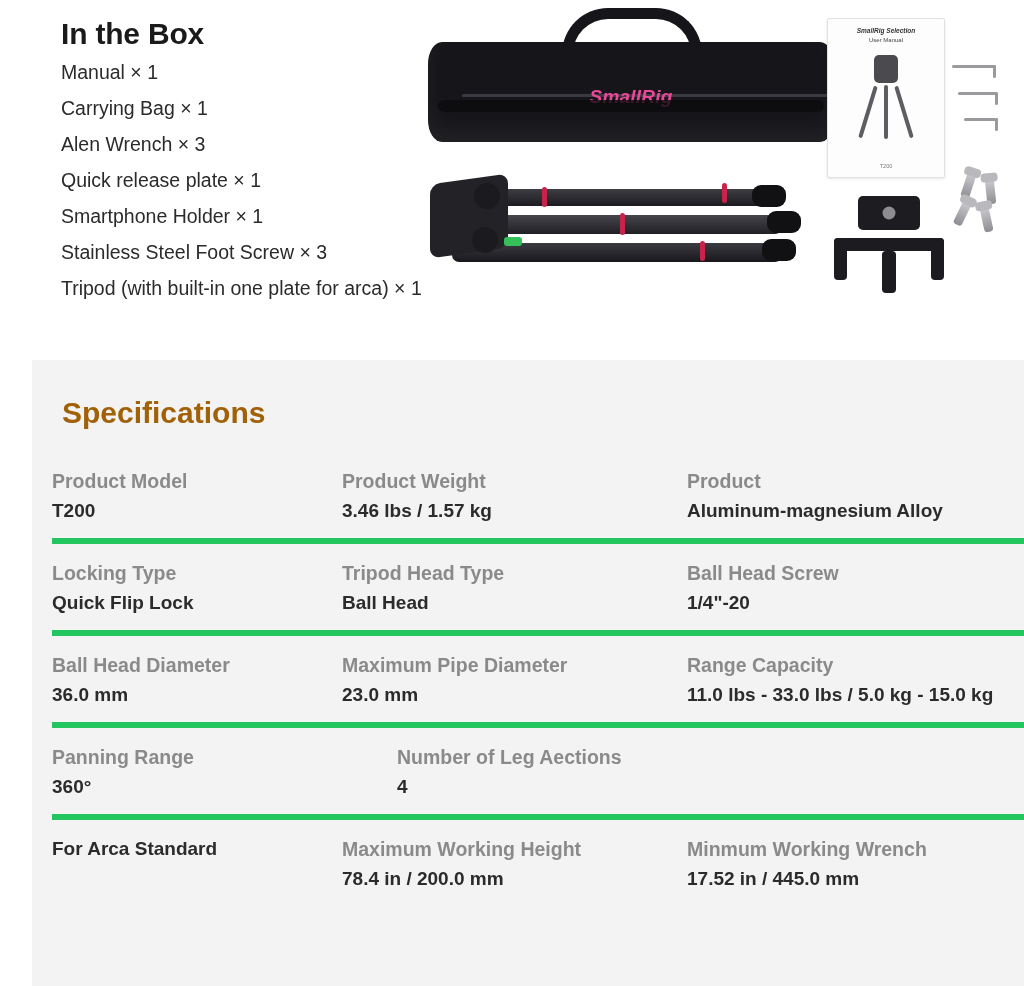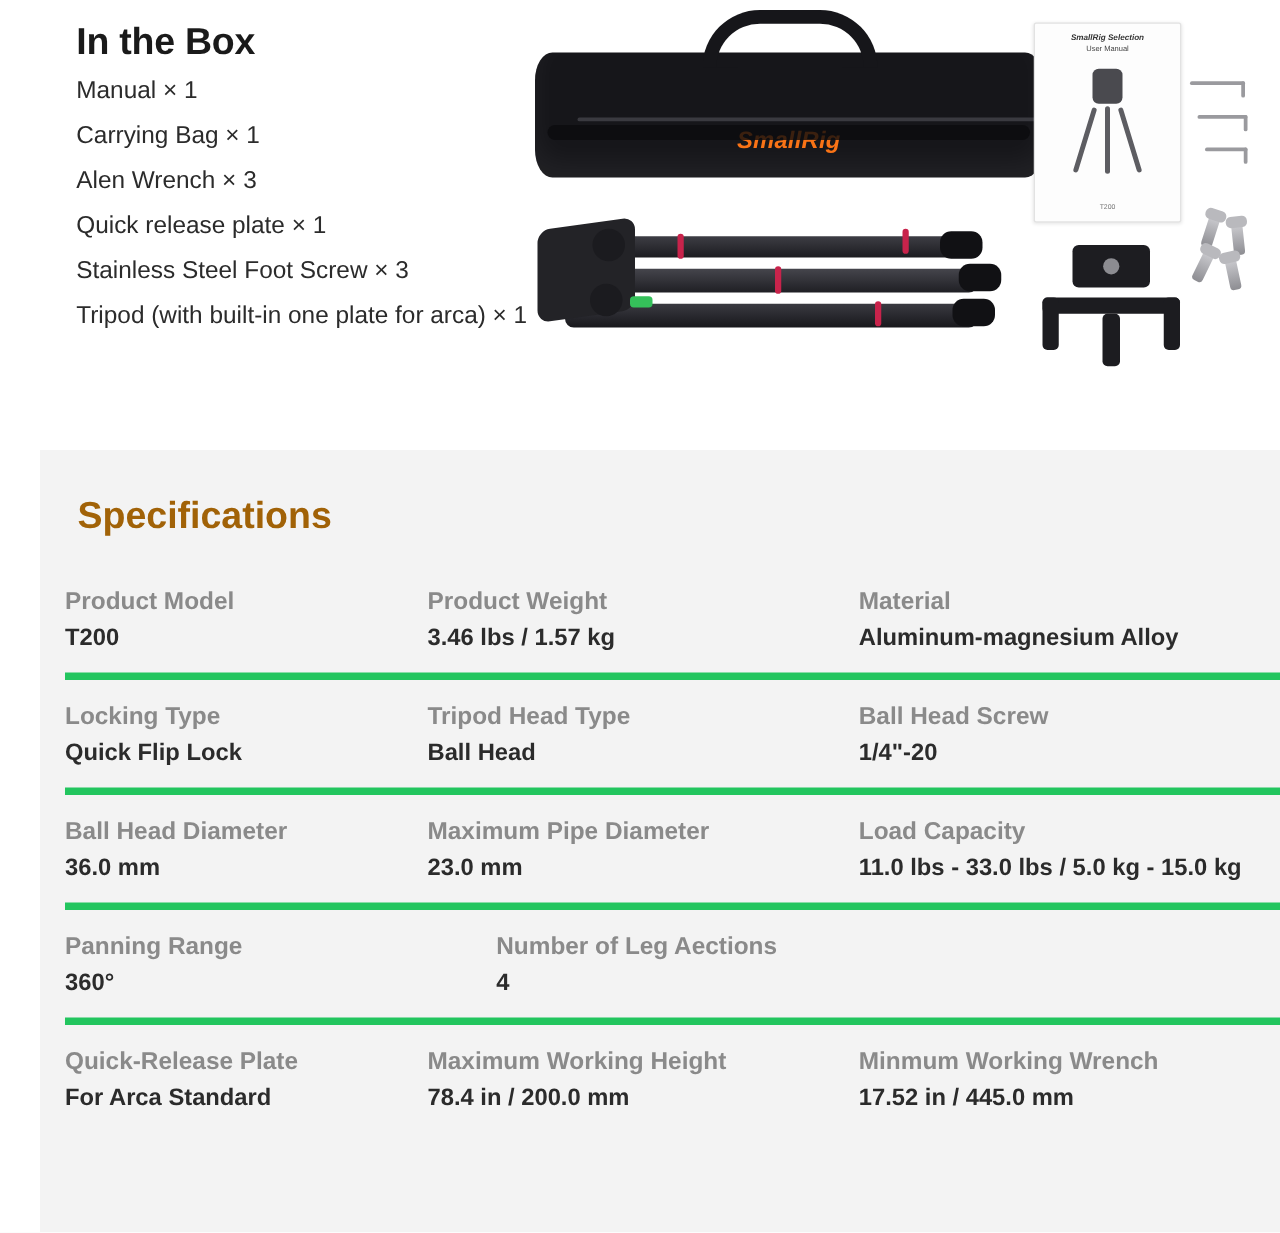--- a/index.html
+++ b/index.html
@@ -77,23 +77,23 @@
     right: 10px;
     top: 58px;
     height: 12px;
     background: #0b0b0e;
     border-radius: 6px;
     opacity: 0.8;
   }
   .bag-logo {
     position: absolute;
     left: 50%;
-    top: 60px;
+    top: 44px;
     transform: translateX(-50%);
-    color: #f97316;
+    color: #ec4899;
     font-size: 19px;
     font-style: italic;
     font-weight: bold;
     letter-spacing: 0.2px;
   }
   .bag-handle {
     position: absolute;
     left: 160px;
     top: 8px;
     width: 140px;
@@ -397,20 +397,21 @@
 
 <div class="page">
 
   <section class="inbox-section">
     <h2 class="inbox-title">In the Box</h2>
     <ul class="inbox-list">
       <li>Manual × 1</li>
       <li>Carrying Bag × 1</li>
       <li>Alen Wrench × 3</li>
       <li>Quick release plate × 1</li>
+      <li>Smartphone Holder × 1</li>
       <li>Stainless Steel Foot Screw × 3</li>
       <li>Tripod (with built-in one plate for arca) × 1</li>
     </ul>
 
     <div class="product-photo">
 
       <div class="bag">
         <div class="bag-zip"></div>
         <div class="bag-logo">SmallRig</div>
       </div>
@@ -474,21 +475,21 @@
       <div class="spec-row">
         <div class="spec-cell c1">
           <div class="spec-label">Product Model</div>
           <div class="spec-value">T200</div>
         </div>
         <div class="spec-cell c2">
           <div class="spec-label">Product Weight</div>
           <div class="spec-value">3.46 lbs / 1.57 kg</div>
         </div>
         <div class="spec-cell c3">
-          <div class="spec-label">Material</div>
+          <div class="spec-label">Product</div>
           <div class="spec-value">Aluminum-magnesium Alloy</div>
         </div>
       </div>
 
       <div class="spec-row">
         <div class="spec-cell c1">
           <div class="spec-label">Locking Type</div>
           <div class="spec-value">Quick Flip Lock</div>
         </div>
         <div class="spec-cell c2">
@@ -504,39 +505,38 @@
       <div class="spec-row">
         <div class="spec-cell c1">
           <div class="spec-label">Ball Head Diameter</div>
           <div class="spec-value">36.0 mm</div>
         </div>
         <div class="spec-cell c2">
           <div class="spec-label">Maximum Pipe Diameter</div>
           <div class="spec-value">23.0 mm</div>
         </div>
         <div class="spec-cell c3">
-          <div class="spec-label">Load Capacity</div>
+          <div class="spec-label">Range Capacity</div>
           <div class="spec-value">11.0 lbs - 33.0 lbs / 5.0 kg - 15.0 kg</div>
         </div>
       </div>
 
       <div class="spec-row">
         <div class="spec-cell c2">
           <div class="spec-label">Panning Range</div>
           <div class="spec-value">360°</div>
         </div>
         <div class="spec-cell c3">
           <div class="spec-label">Number of Leg Aections</div>
           <div class="spec-value">4</div>
         </div>
       </div>
 
       <div class="spec-row">
         <div class="spec-cell c1">
-          <div class="spec-label">Quick-Release Plate</div>
           <div class="spec-value">For Arca Standard</div>
         </div>
         <div class="spec-cell c2">
           <div class="spec-label">Maximum Working Height</div>
           <div class="spec-value">78.4 in / 200.0 mm</div>
         </div>
         <div class="spec-cell c3">
           <div class="spec-label">Minmum Working Wrench</div>
           <div class="spec-value">17.52 in / 445.0 mm</div>
         </div>

